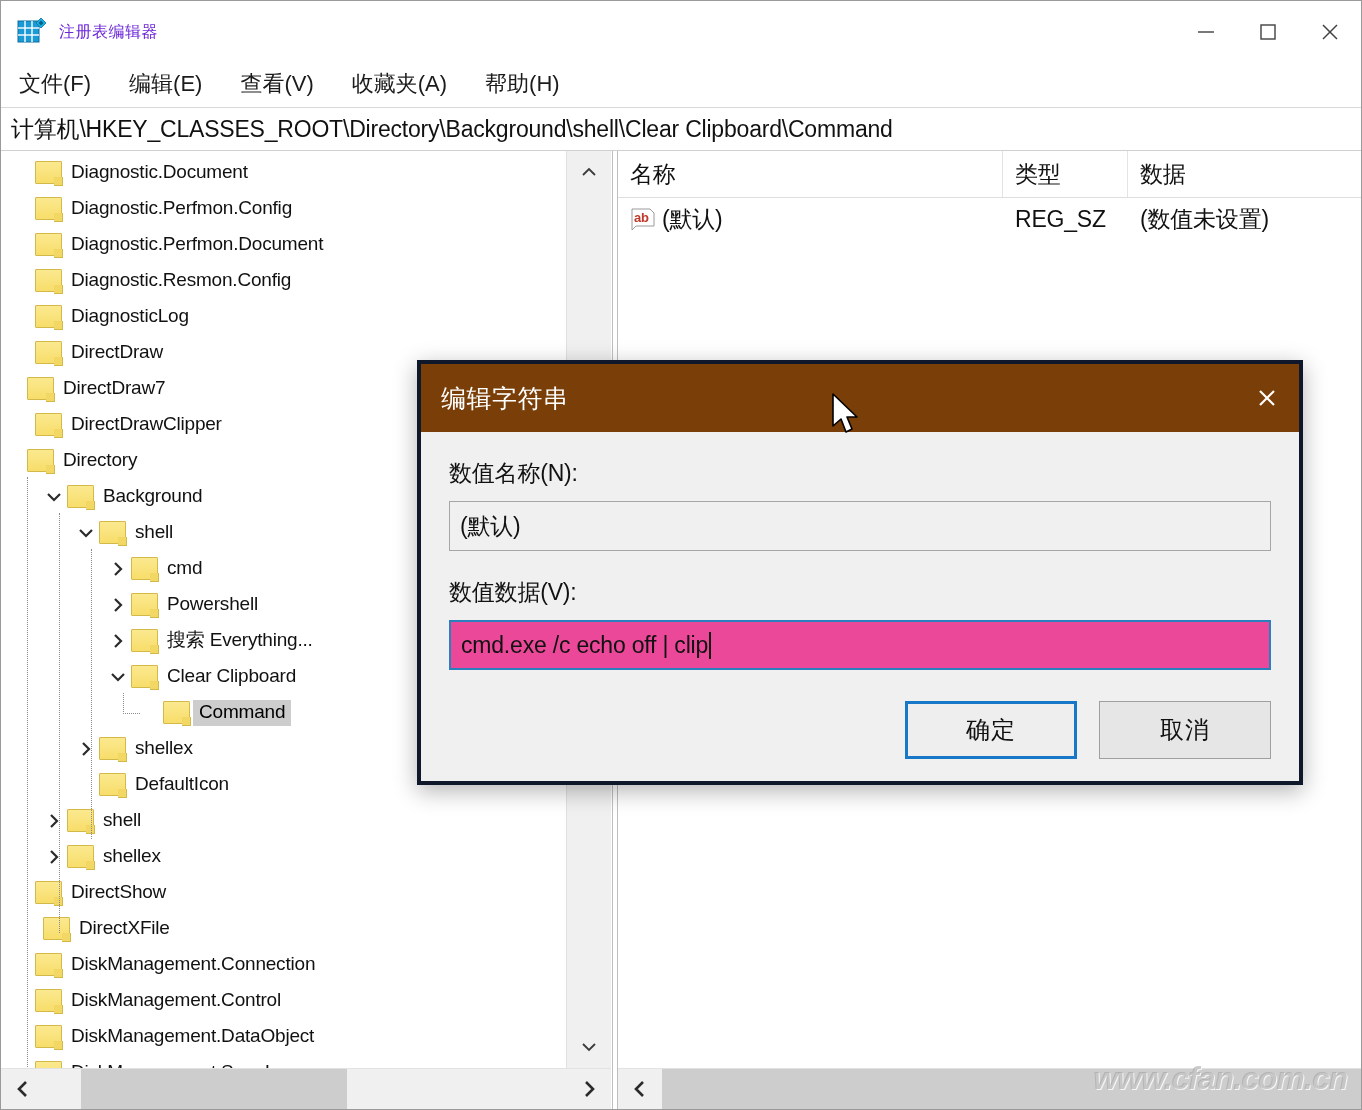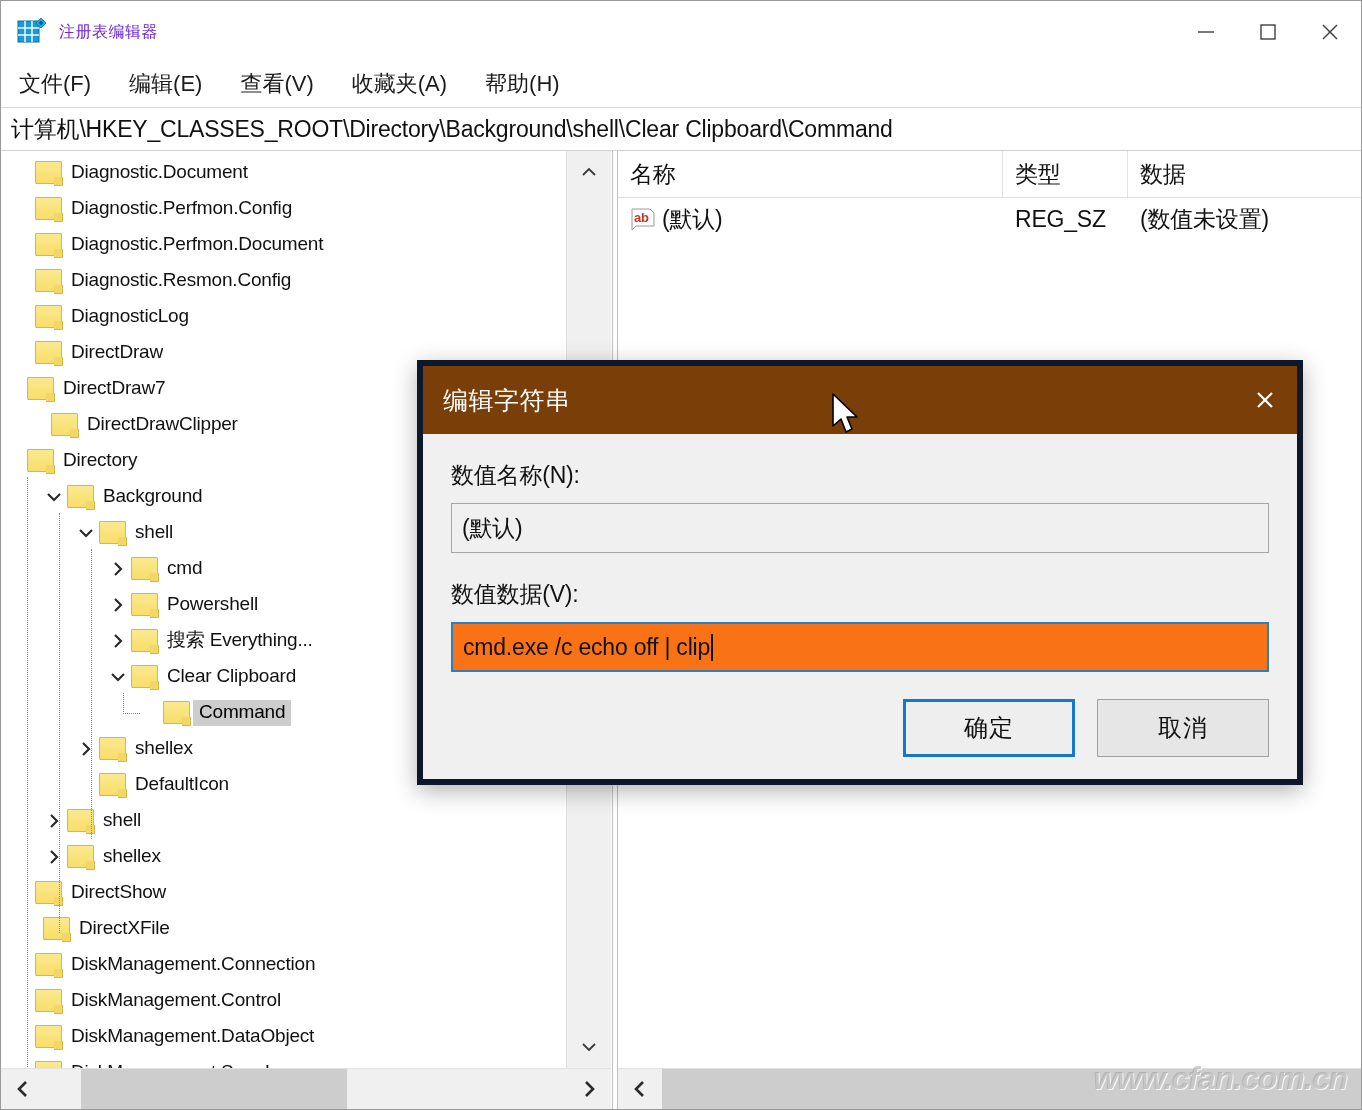--- a/index.html
+++ b/index.html
@@ -331,21 +331,21 @@
   }
 
   
   .dialog {
     position: absolute;
     left: 416px;
     top: 359px;
     width: 886px;
     height: 425px;
     background: #f0f0f0;
-    border: 6px solid #0f172a;
+    border: 4px solid #0f172a;
     box-sizing: border-box;
     box-shadow: 0 6px 22px rgba(0,0,0,0.30);
     display: flex;
     flex-direction: column;
     z-index: 40;
   }
   .dlg-title {
     height: 68px;
     min-height: 68px;
     background: #7a3f08;
@@ -387,21 +387,21 @@
     box-sizing: border-box;
     display: flex;
     align-items: center;
     padding-left: 10px;
     font-size: 23px;
     color: #111111;
     margin-bottom: 26px;
     letter-spacing: -0.2px;
   }
   .field-input.active {
-    background: #f97316;
+    background: #ec4899;
     border: 2px solid #2a7fbd;
   }
   .caret {
     display: inline-block;
     width: 2px;
     height: 27px;
     background: #111111;
     margin-left: 1px;
     vertical-align: middle;
   }
@@ -541,21 +541,21 @@
             <div class="tree-row" style="padding-left: 8px;">
               <span class="twisty"></span>
               <span class="folder"></span>
               <span class="tree-label">DirectDraw</span>
             </div>
             <div class="tree-row" style="">
               <span class="twisty"></span>
               <span class="folder"></span>
               <span class="tree-label">DirectDraw7</span>
             </div>
-            <div class="tree-row" style="padding-left: 24px;">
+            <div class="tree-row" style="padding-left: 8px;">
               <span class="twisty"></span>
               <span class="folder"></span>
               <span class="tree-label">DirectDrawClipper</span>
             </div>
             <div class="tree-row" style="padding-left: 0;">
               <span class="twisty"></span>
               <span class="folder"></span>
               <span class="tree-label">Directory</span>
             </div>
             <div class="tree-row" style="padding-left: 40px;">

